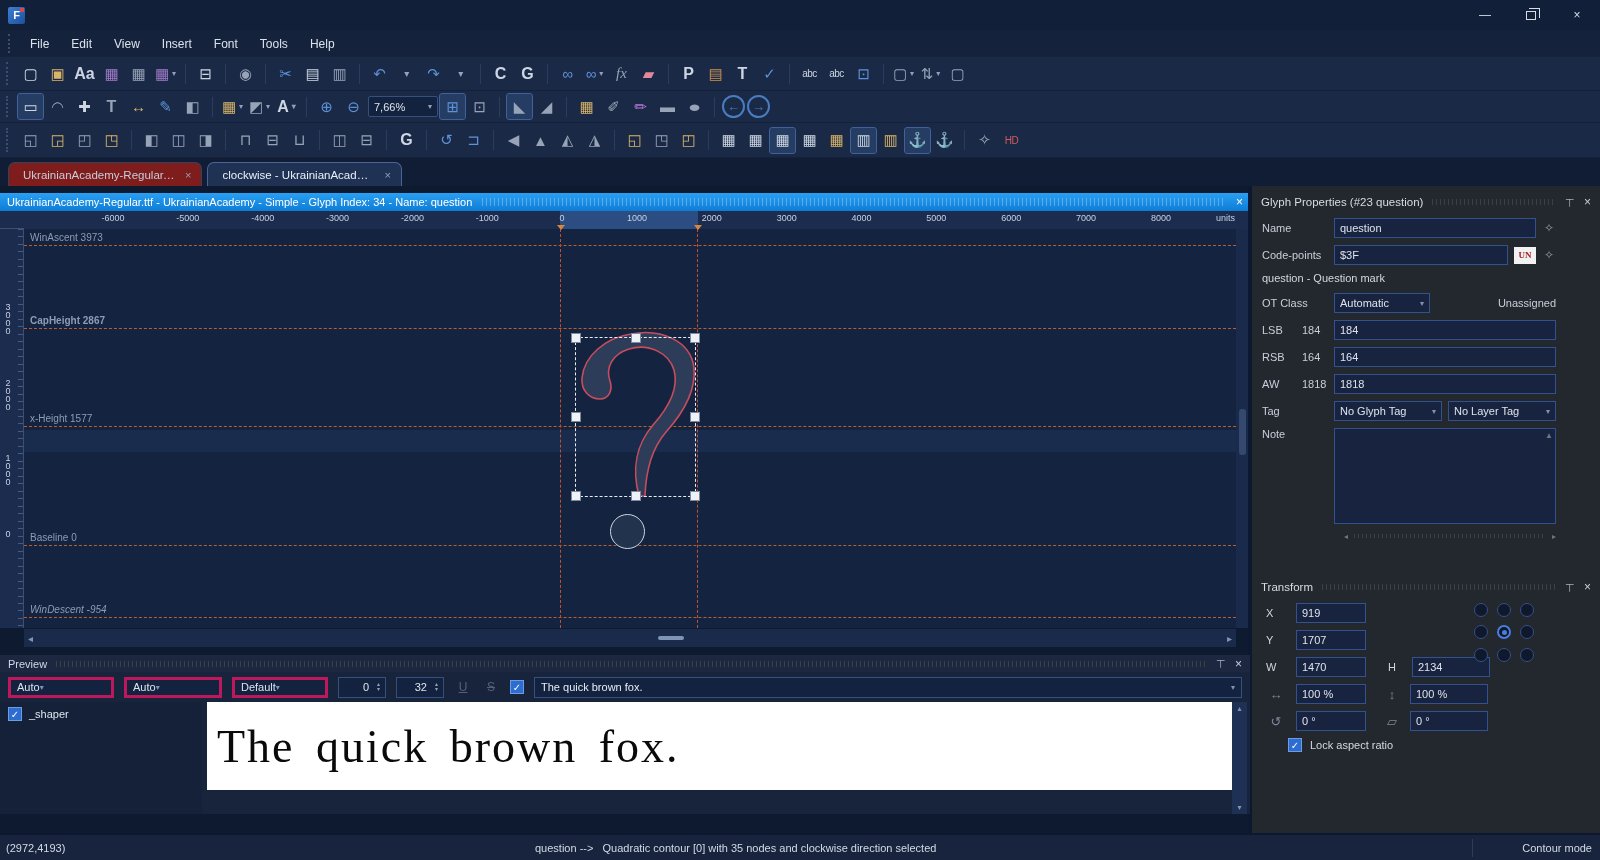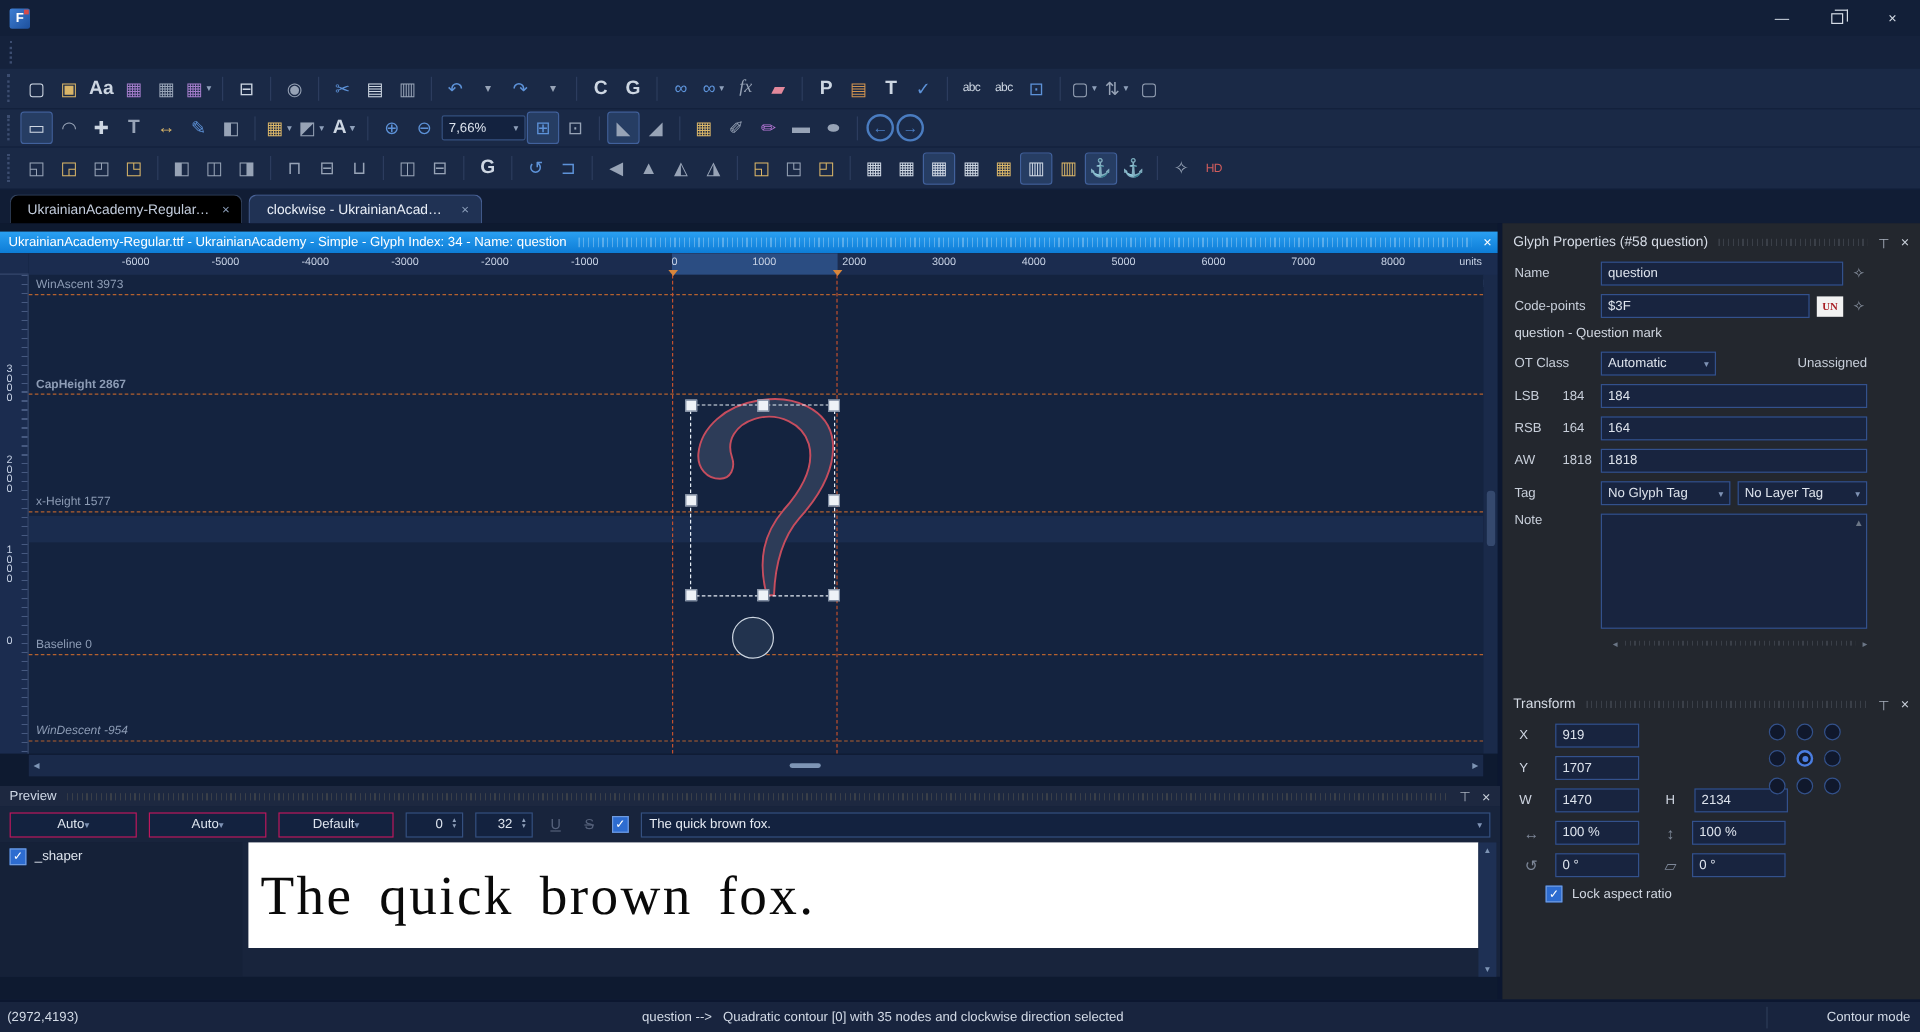--- a/index.html
+++ b/index.html
@@ -33,21 +33,21 @@
   .xs{font-size:10px;letter-spacing:-.5px}.sm{font-size:16px;font-weight:bold}
   .wide{transform:scaleX(1.5)}
   .act{background:#263d63;outline:1px solid #41619c}
   .drop::after{content:"▾";font-size:8px;color:#8fa0ba;margin-left:3px}
   .combo{width:70px;height:21px;background:#13223f;border:1px solid #35507f;font-size:11px;color:#dde4ee;justify-content:space-between;padding:0 5px}
   .combo::after{content:"▾";font-size:8px;color:#8fa0ba}
   .circ{width:23px;height:23px;min-width:23px;border:2px solid #4a7cc0;border-radius:50%;color:#4a7cc0;font-size:13px;font-weight:bold}
 
   
   .tabstrip{left:0;top:158px;width:1600px;height:28px;background:#111d35;display:flex;align-items:flex-end;padding-left:8px;gap:5px}
-  .tab{height:24px;display:flex;align-items:center;gap:10px;padding:0 10px 0 14px;background:#000000;border:1px solid #33435f;border-bottom:none;border-radius:7px 7px 0 0;color:#c3cddd;font-size:11.5px}
+  .tab{height:24px;display:flex;align-items:center;gap:10px;padding:0 10px 0 14px;background:#7f1d1d;border:1px solid #33435f;border-bottom:none;border-radius:7px 7px 0 0;color:#c3cddd;font-size:11.5px}
   .tab.active{background:#203254;border-color:#4a6398;color:#e9eff8}
   .tab-label{max-width:152px;overflow:hidden;text-overflow:ellipsis;white-space:nowrap}
   .tab-close{color:#8fa2bd;font-size:11px}
 
   
   .doc-header{left:0;top:193px;width:1250px;height:18px;background:linear-gradient(180deg,#2aa0f2,#0d7cd6);color:#fff;display:flex;align-items:center;padding:0 7px;font-size:11px}
   .doc-dots{flex:1;height:8px;margin:0 10px;background:repeating-linear-gradient(90deg,rgba(255,255,255,.28) 0 1px,transparent 1px 4px)}
   .doc-close{color:#fff;font-size:12px}
   .corner{left:0;top:211px;width:24px;height:18px;background:#1b2c4f;border-bottom:1px solid #3c4f74}
   .hruler{left:24px;top:211px;width:1226px;height:28px;background:#1b2c4f;border-bottom:1px solid #3c4f74;overflow:hidden}
@@ -110,21 +110,21 @@
   .gdot{width:14px;height:14px;border-radius:50%;background:#10182c;border:1px solid #33518a;position:relative}
   .gdot.sel{border:2px solid #4a7de0}
   .gdot.sel::after{content:"";position:absolute;left:50%;top:50%;width:5px;height:5px;margin:-2.5px 0 0 -2.5px;border-radius:50%;background:#4a7de0}
   .cbx{width:14px;height:14px;background:#2d6cd0;border:1px solid #6f9ce0;color:#fff;font-size:10px;display:flex;align-items:center;justify-content:center;flex:none}
   .locklabel{color:#d2d8e2}
 
   
   .pvpanel{left:0;top:655px;width:1250px;height:159px;background:#18243c}
   .pvhead{height:17px;background:#1d2840;display:flex;align-items:center;padding:0 8px;color:#cfd8e6}
   .pvctrl{height:30px;display:flex;align-items:center;padding:0 8px;gap:10px;background:#18243c}
-  .pvdd{height:21px;background:#13223f;border:1px solid #be185d;display:flex;align-items:center;justify-content:center;padding:0 6px;color:#dde4ee}
+  .pvdd{height:21px;background:#13223f;border:3px solid #be185d;display:flex;align-items:center;justify-content:flex-start;padding:0 6px;color:#dde4ee}
   .pvdd::after{content:"▾";font-size:8px;color:#7f93b5}
   .spin{height:21px;background:#13223f;border:1px solid #35507f;display:flex;align-items:center;color:#dde4ee}
   .spinval{flex:1;text-align:right;padding-right:3px}
   .spinbtns{width:13px;display:flex;flex-direction:column;align-items:center;color:#8fa0ba;font-size:6px;line-height:5px}
   .uslab{color:#55617a;font-size:12px;width:18px;text-align:center}
   .u-l{text-decoration:underline}.s-l{text-decoration:line-through}
   .pvinput{flex:1;height:21px;background:#13223f;border:1px solid #35507f;display:flex;align-items:center;justify-content:space-between;padding:0 6px;color:#e6ebf3}
   .pvinput::after{content:"▾";font-size:8px;color:#7f93b5}
   .pvcontent{position:relative;height:112px}
   .pvlist{position:absolute;left:0;top:0;width:202px;height:112px;background:#152138;padding:5px 8px}
@@ -156,20 +156,30 @@
           <span class="restore-shape"></span>
         </div>
       <div class="win-btn">
           <span>×</span>
         </div>
     </div>
   </div>
 
   <div class="abs menubar">
     <div class="grip"></div>
+    <div style="display:flex;height:100%">
+
+    <div class="menu-item">File</div>
+        <div class="menu-item">Edit</div>
+        <div class="menu-item">View</div>
+        <div class="menu-item">Insert</div>
+        <div class="menu-item">Font</div>
+        <div class="menu-item">Tools</div>
+        <div class="menu-item">Help</div>
+      </div>
   </div>
 
   <div class="abs toolbar tb1">
     <div class="grip"></div>
     <div style="display:flex;align-items:center">
 
     <div class="tbtn cw">
           <span>▢</span>
         </div>
         <div class="tbtn cy">
@@ -571,21 +581,21 @@
   <div class="abs hscroll" style="position:absolute">
     <span>◂</span>
     <span>▸</span>
     <div class="hthumb"></div>
   </div>
 
   <div class="abs rsplit"></div>
   <div class="abs rpanel">
 
     <div class="phead">
-      <span>Glyph Properties (#58 question)</span>
+      <span>Glyph Properties (#23 question)</span>
       <span class="pdots"></span>
       <span class="pin">⊥</span>
       <span class="phx">×</span>
     </div>
 
     <div style="height:6px"></div>
     <div class="gprow">
       <span class="gplabel">Name</span>
       <div class="field">
           <span>question</span>

